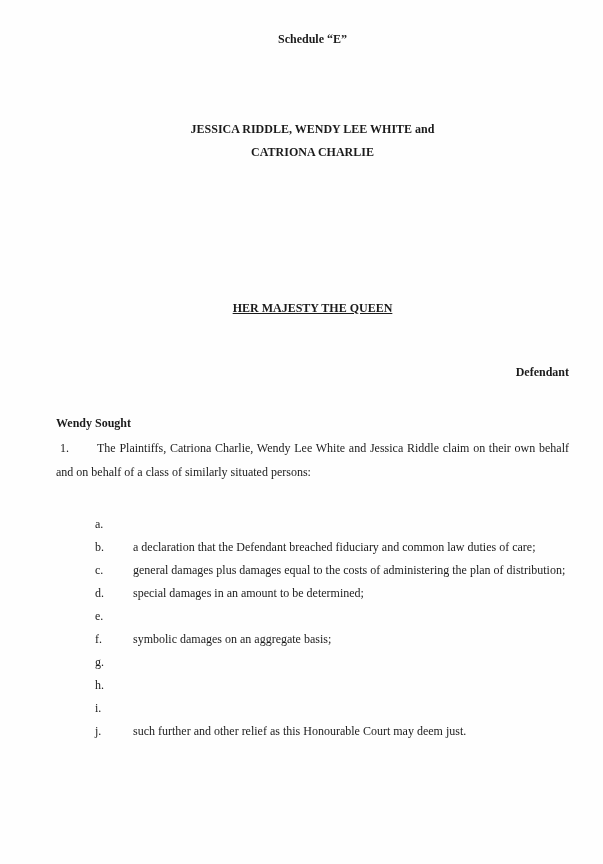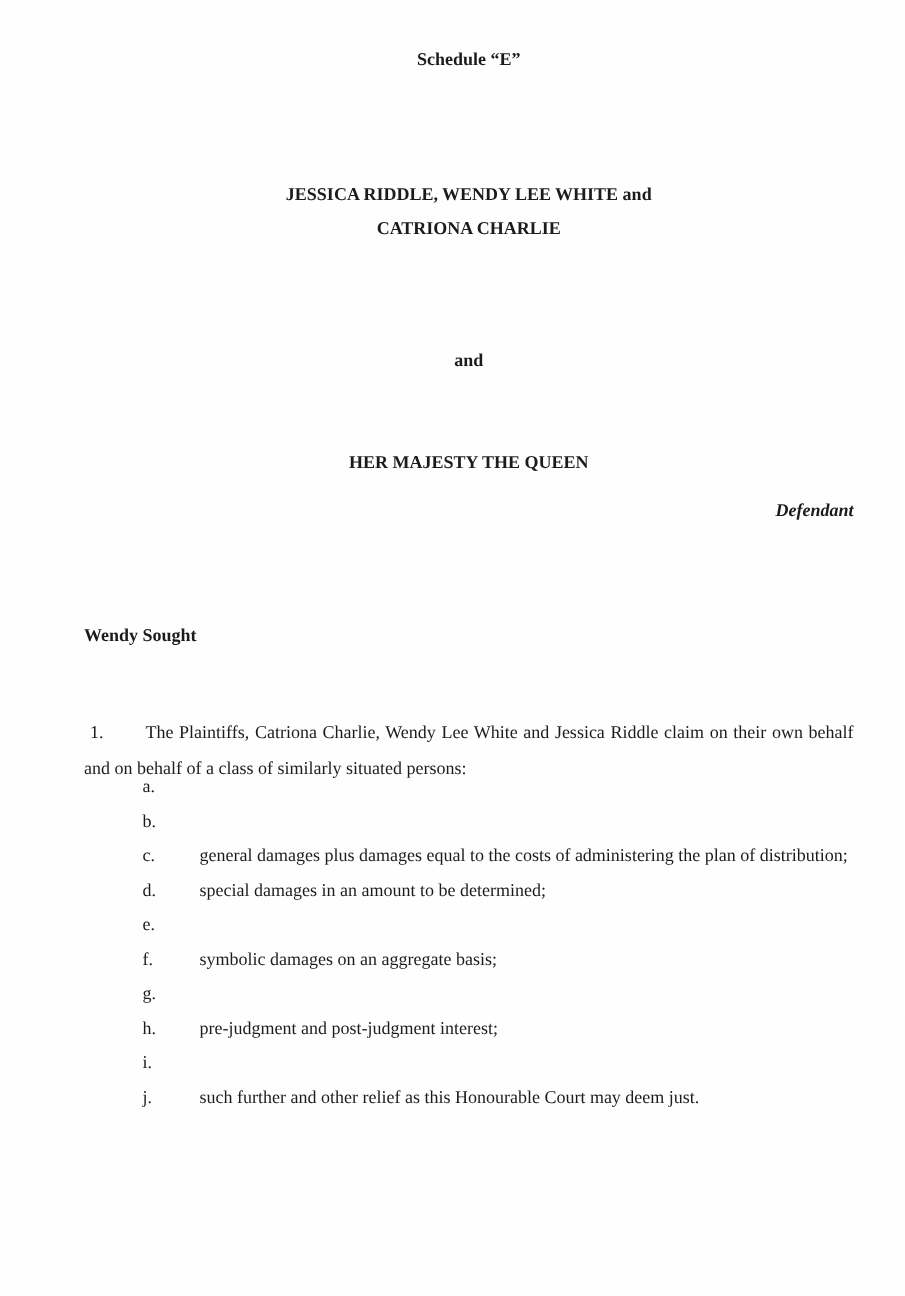--- a/index.html
+++ b/index.html
@@ -24,26 +24,26 @@
   .sec { position: absolute; left: 0; right: 0; line-height: 16px; }
   .bold { font-weight: bold; }
   .center { text-align: center; }
   .right { text-align: right; }
 
   .schedule-label   { top: 31px; }
   .court-file       { top: 76px; white-space: pre; }
   .party-names      { top: 118px; line-height: 23px; }
   .plaintiffs-role  { top: 187px; }
   .and-separator    { top: 232px; }
-  .defendant-name   { top: 300px; }
-  .defendant-role   { top: 332px; font-style: italic; }
+  .defendant-name   { top: 300px; text-decoration: underline; }
+  .defendant-role   { top: 364px; }
   .relief-heading   { top: 415px; }
 
   .para1 {
-    top: 476px;
+    top: 436px;
     text-align: justify;
     line-height: 24px;
   }
   .para-num {
     display: inline-block;
     width: 41px;
     padding-left: 4px;
     box-sizing: border-box;
   }
 
@@ -60,40 +60,40 @@
 
     <div class="sec schedule-label bold center">Schedule “E”</div>
 
 
     <div class="sec party-names bold center">
       <div>JESSICA RIDDLE, WENDY LEE WHITE and</div>
       <div>CATRIONA CHARLIE</div>
     </div>
 
 
-    <div class="sec and-separator bold center">and</div>
 
     <div class="sec defendant-name bold center">HER MAJESTY THE QUEEN</div>
 
     <div class="sec defendant-role bold right">Defendant</div>
 
     <div class="sec relief-heading bold">Wendy Sought</div>
 
     <div class="sec para1">
       <span class="para-num">1.</span><span>The Plaintiffs, Catriona Charlie, Wendy Lee White and Jessica Riddle claim on their own behalf and on behalf of a class of similarly situated persons:</span>
     </div>
 
     <div class="sec relief-list">
 
       <div class="relief-item">
         <div class="item-letter">a.</div>
       </div>
 
       <div class="relief-item">
         <div class="item-letter">b.</div>
+        <div class="item-text">a declaration that the Defendant breached fiduciary and common law duties of care;</div>
       </div>
 
       <div class="relief-item">
         <div class="item-letter">c.</div>
         <div class="item-text">general damages plus damages equal to the costs of administering the plan of distribution;</div>
       </div>
 
       <div class="relief-item">
         <div class="item-letter">d.</div>
         <div class="item-text">special damages in an amount to be determined;</div>
@@ -107,21 +107,20 @@
         <div class="item-letter">f.</div>
         <div class="item-text">symbolic damages on an aggregate basis;</div>
       </div>
 
       <div class="relief-item">
         <div class="item-letter">g.</div>
       </div>
 
       <div class="relief-item">
         <div class="item-letter">h.</div>
-        <div class="item-text">pre-judgment and post-judgment interest;</div>
       </div>
 
       <div class="relief-item">
         <div class="item-letter">i.</div>
       </div>
 
       <div class="relief-item">
         <div class="item-letter">j.</div>
         <div class="item-text">such further and other relief as this Honourable Court may deem just.</div>
       </div>

